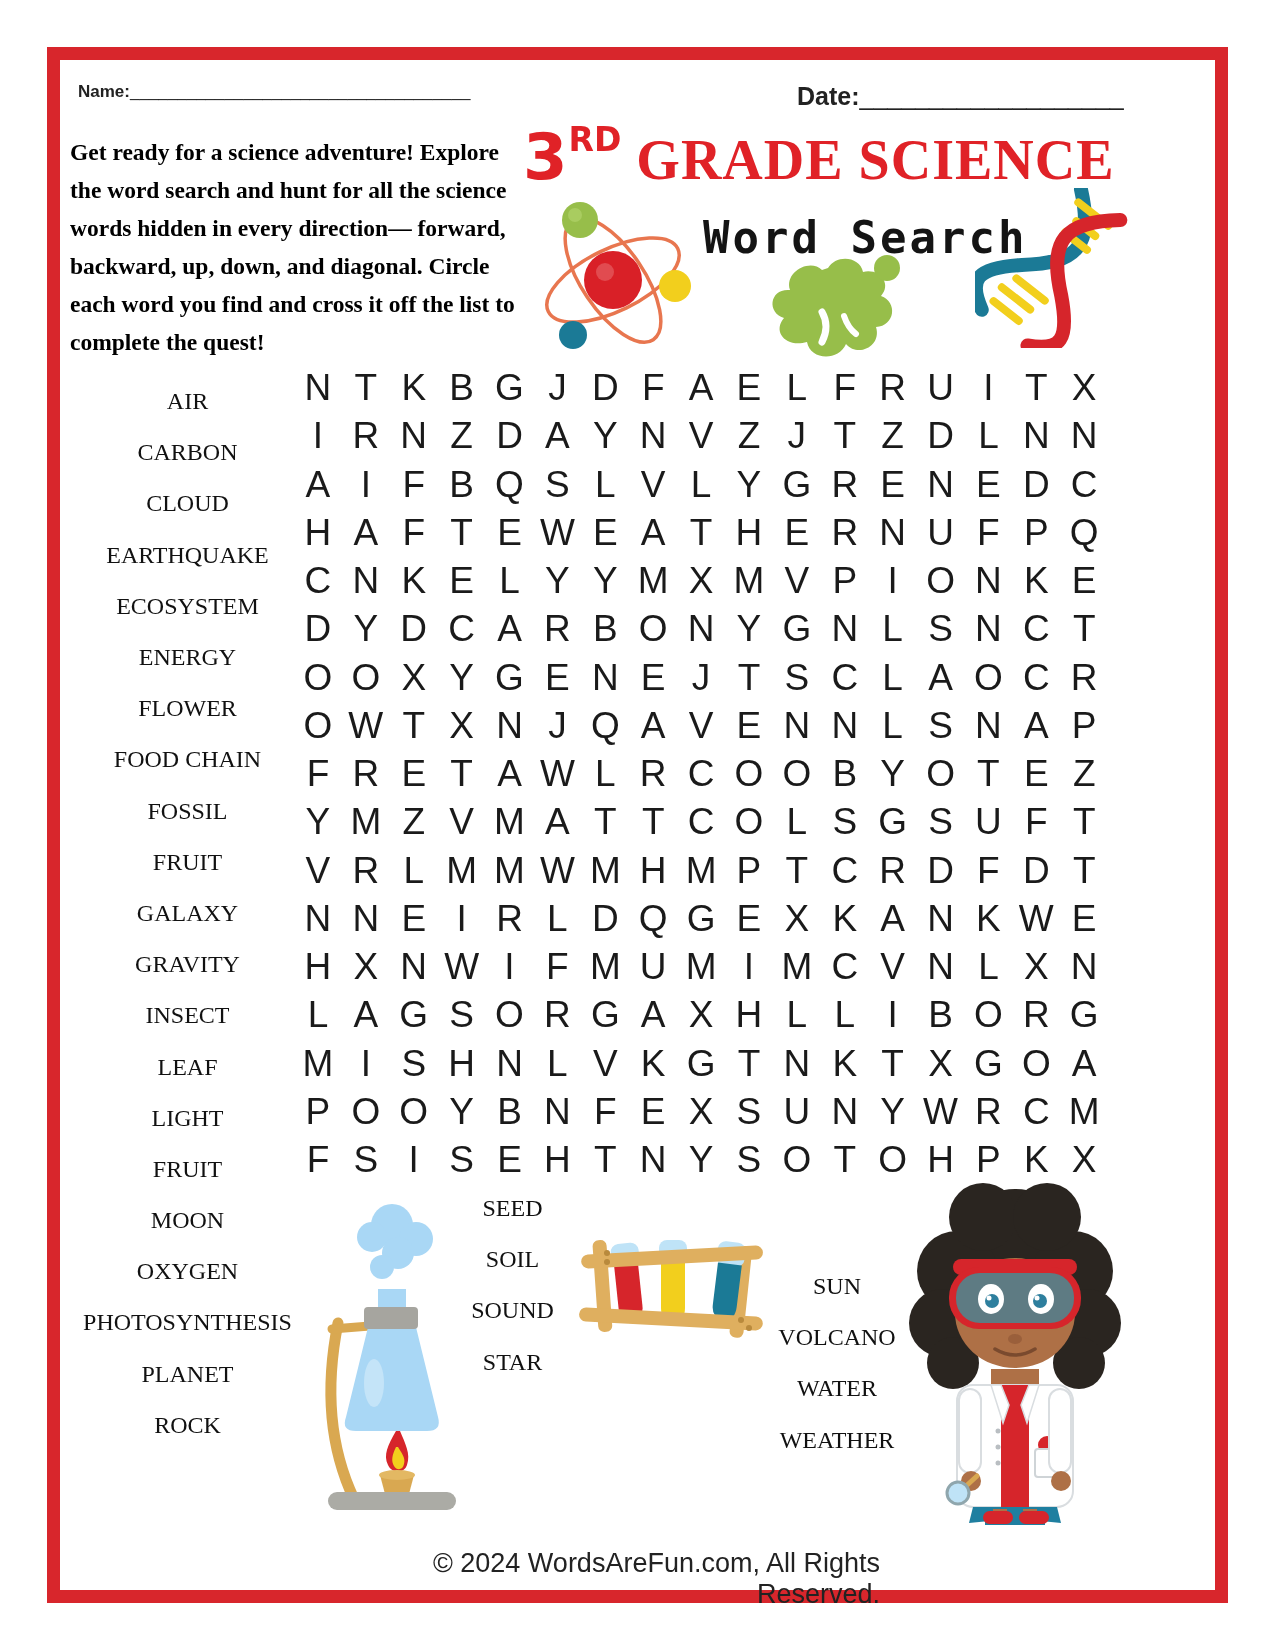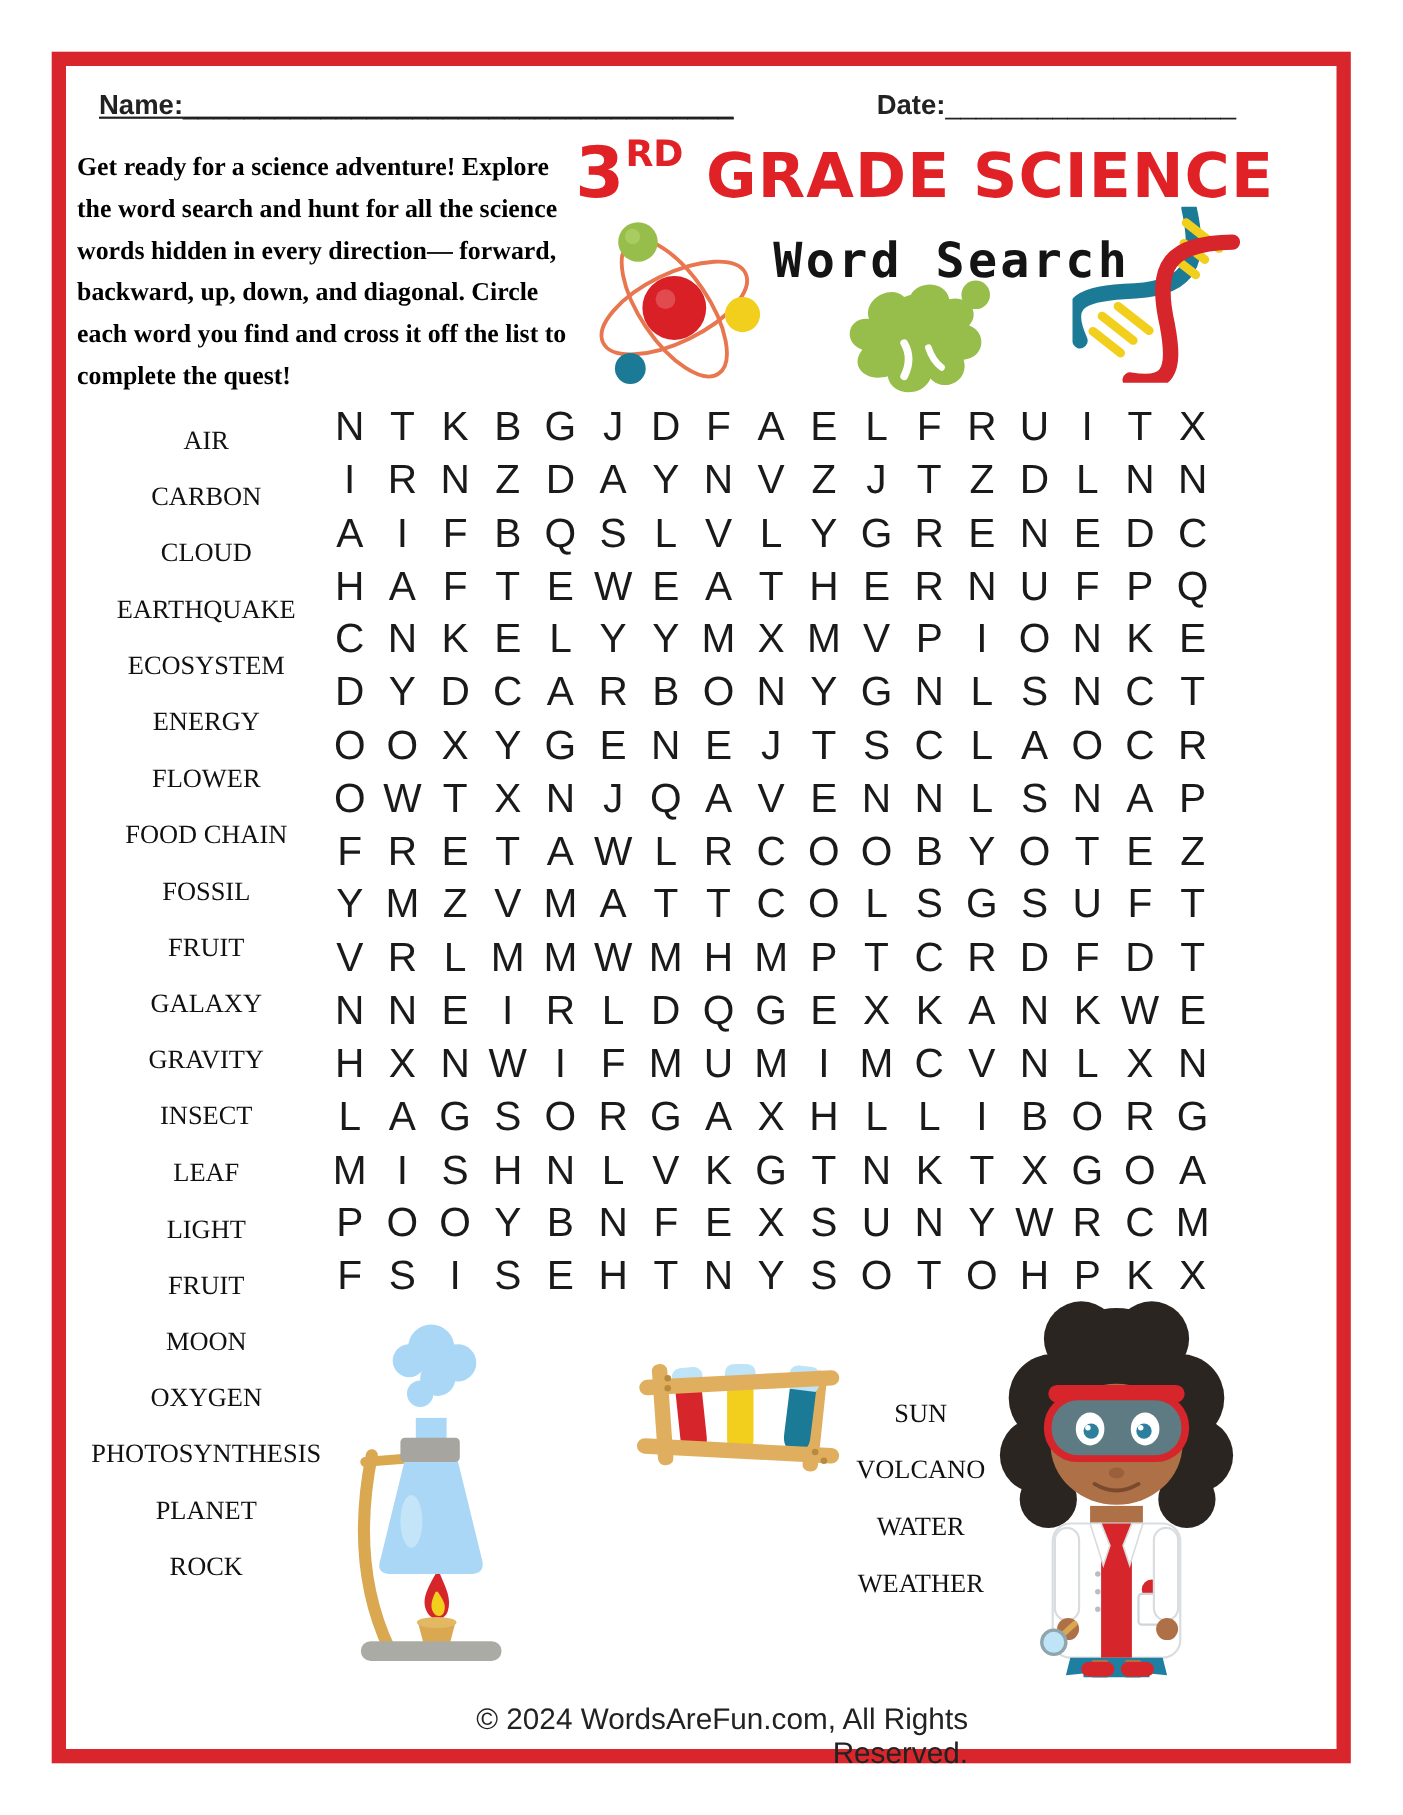--- a/index.html
+++ b/index.html
@@ -1,32 +1,32 @@
 <!DOCTYPE html>
 <html><head>
 <meta charset="utf-8">
 <style>
   html,body{margin:0;padding:0;background:#ffffff;}
   .page{position:relative;width:1275px;height:1650px;background:#ffffff;overflow:hidden;
         font-family:"Liberation Sans",sans-serif;color:#1b1b1b;}
   .frame{position:absolute;left:47px;top:47px;width:1181px;height:1556px;
          border:13px solid #d8262c;box-sizing:border-box;}
   
-  .name-row{position:absolute;top:82px;left:90px;font-size:25px;font-weight:bold;color:#222;text-decoration:underline;}
+  .name-row{position:absolute;top:82px;left:78px;font-size:17px;font-weight:bold;color:#222;}
   .date-row{position:absolute;top:82px;left:797px;font-size:25px;font-weight:bold;color:#222;}
   .uline{font-weight:normal;letter-spacing:0;color:#222;}
   
   .intro{position:absolute;left:70px;top:133px;width:450px;text-align:left;
          font-family:"Liberation Serif",serif;font-weight:bold;font-size:23.5px;line-height:38px;color:#000000;}
   
   .title{position:absolute;left:523px;top:120px;width:625px;white-space:nowrap;
          font-family:"DejaVu Sans",sans-serif;font-weight:800;color:#e02227;letter-spacing:1px;}
   .title .n3{font-size:64px;}
   .title .sup{font-size:33px;vertical-align:28px;letter-spacing:0;}
-  .title .rest{font-size:56px;}
+  .title .rest{font-size:56px;font-family:Liberation Serif, serif;}
   .subtitle{position:absolute;left:703px;top:212px;font-family:"DejaVu Sans Mono",monospace;
             font-weight:bold;font-size:44px;letter-spacing:3px;color:#141414;}
   
   .wlist{position:absolute;display:flex;flex-direction:column;
          font-family:"Liberation Serif",serif;font-size:24px;color:#111;}
   .wlist .word-item{height:51.2px;display:flex;align-items:center;justify-content:center;}
   .wlist-left{left:70px;top:376px;width:235px;}
   .wlist-mid{left:430px;top:1183px;width:165px;}
   .wlist-right{left:741px;top:1261px;width:192px;}
   
@@ -99,20 +99,26 @@
       <div class="word-item">GRAVITY</div>
       <div class="word-item">INSECT</div>
       <div class="word-item">LEAF</div>
       <div class="word-item">LIGHT</div>
       <div class="word-item">FRUIT</div>
       <div class="word-item">MOON</div>
       <div class="word-item">OXYGEN</div>
       <div class="word-item">PHOTOSYNTHESIS</div>
       <div class="word-item">PLANET</div>
       <div class="word-item">ROCK</div>
+    </div>
+  <div class="wlist wlist-mid">
+      <div class="word-item">SEED</div>
+      <div class="word-item">SOIL</div>
+      <div class="word-item">SOUND</div>
+      <div class="word-item">STAR</div>
     </div>
   <div class="wlist wlist-right">
       <div class="word-item">SUN</div>
       <div class="word-item">VOLCANO</div>
       <div class="word-item">WATER</div>
       <div class="word-item">WEATHER</div>
     </div>
 
   <div class="grid">
       <span class="cell">N</span>

